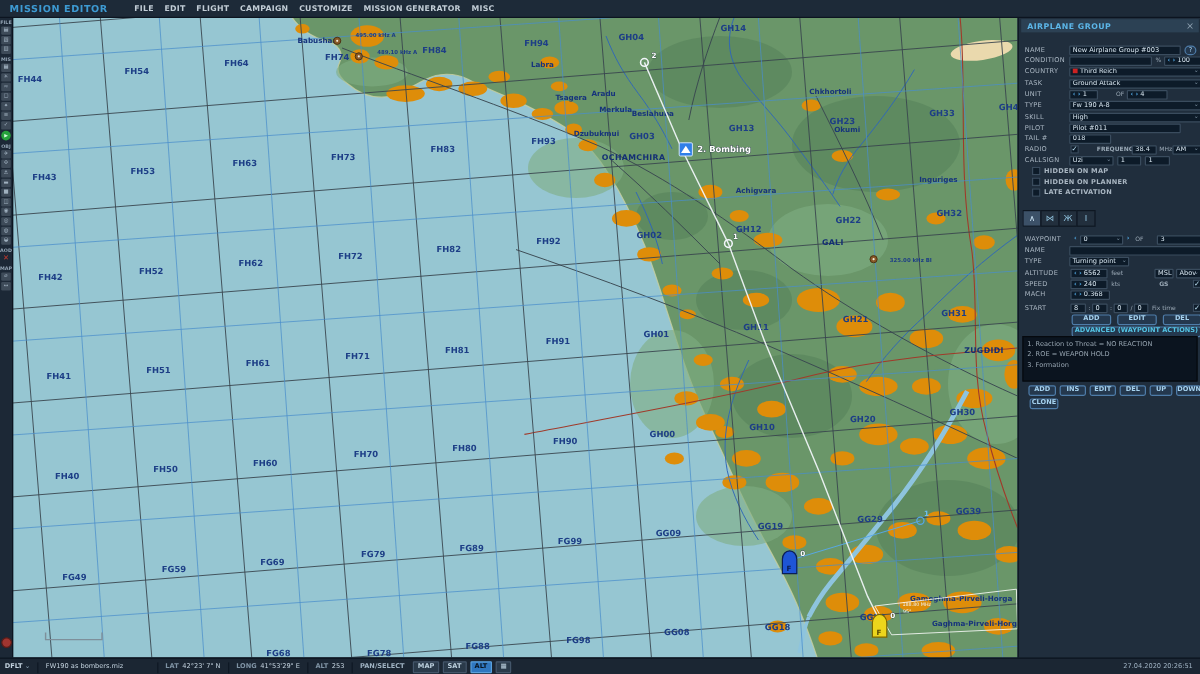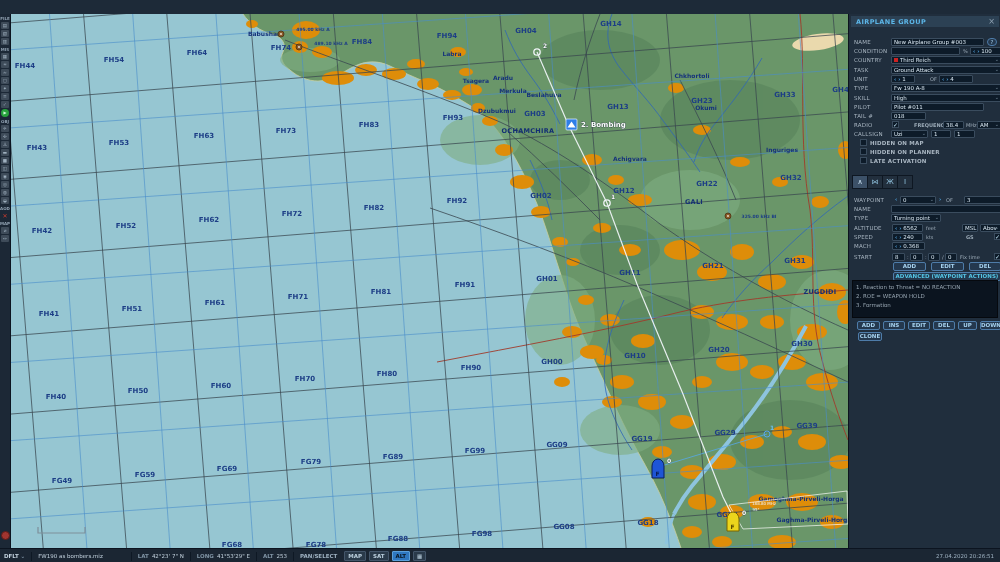--- a/index.html
+++ b/index.html
@@ -66,20 +66,32 @@
   .sbtn{background:#2a3a4a;border:1px solid #44566a;color:#bcd0de;font-size:5.5px;font-weight:bold;
         padding:1px 3px;border-radius:1px;margin-right:3px;line-height:6px;}
   .sbtn.active{background:#2f77c0;border-color:#5aa0dc;color:#081521;}
   #datetime{margin-left:auto;margin-right:6px;color:#9fb2c2;}
 </style>
 </head>
 <body>
 
 <div id="app">
 
+  <div id="menubar">
+    <span id="apptitle">MISSION EDITOR</span>
+    <div id="menuitems">
+        <span class="menu-item">FILE</span>
+        <span class="menu-item">EDIT</span>
+        <span class="menu-item">FLIGHT</span>
+        <span class="menu-item">CAMPAIGN</span>
+        <span class="menu-item">CUSTOMIZE</span>
+        <span class="menu-item">MISSION GENERATOR</span>
+        <span class="menu-item">MISC</span>
+      </div>
+  </div>
 
   <div id="sidebar">
     <div id="sb-sections">
         <div class="sb-label">FILE</div>
         <div class="sb-btn">▤</div>
         <div class="sb-btn">▧</div>
         <div class="sb-btn">▥</div>
         <div class="sb-label">MIS</div>
         <div class="sb-btn">▦</div>
         <div class="sb-btn">☀</div>

